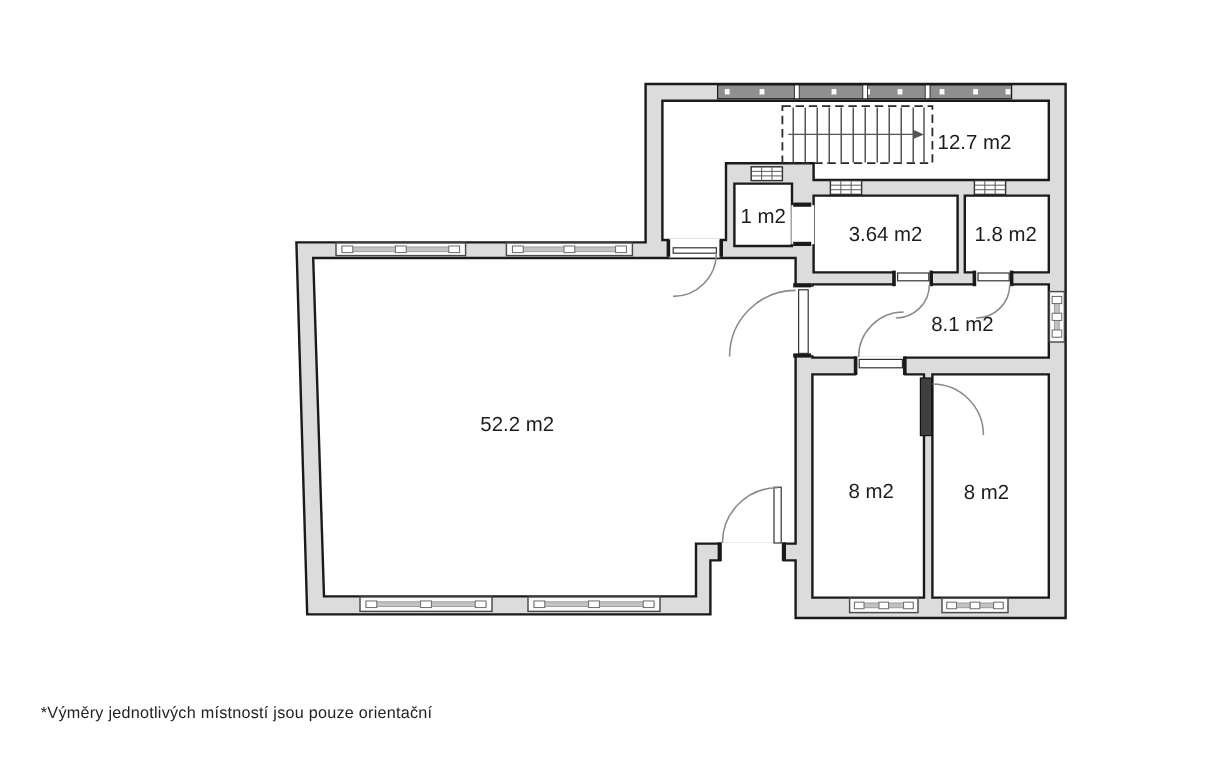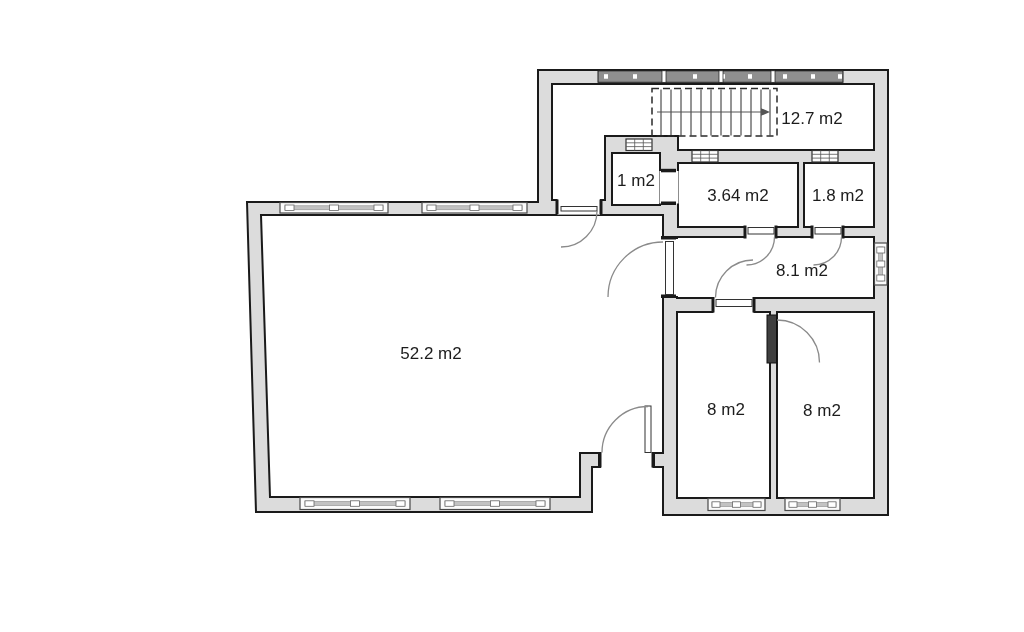--- a/index.html
+++ b/index.html
@@ -222,13 +222,14 @@
     <text class="room-label" x="431" y="359" text-anchor="middle" fill="#8f8f8f">52.2 m2</text>
     <text class="room-label" x="812" y="124" text-anchor="middle">12.7 m2</text>
     <text class="room-label" x="636" y="186" text-anchor="middle">1 m2</text>
     <text class="room-label" x="738" y="201" text-anchor="middle">3.64 m2</text>
     <text class="room-label" x="838" y="201" text-anchor="middle">1.8 m2</text>
     <text class="room-label" x="802" y="276" text-anchor="middle">8.1 m2</text>
     <text class="room-label" x="726" y="415" text-anchor="middle">8 m2</text>
     <text class="room-label" x="822" y="416" text-anchor="middle">8 m2</text>
   </svg>
 
+  <div id="footnote">*Výměry jednotlivých místností jsou pouze orientační</div>
 </div>
 
 </body></html>

